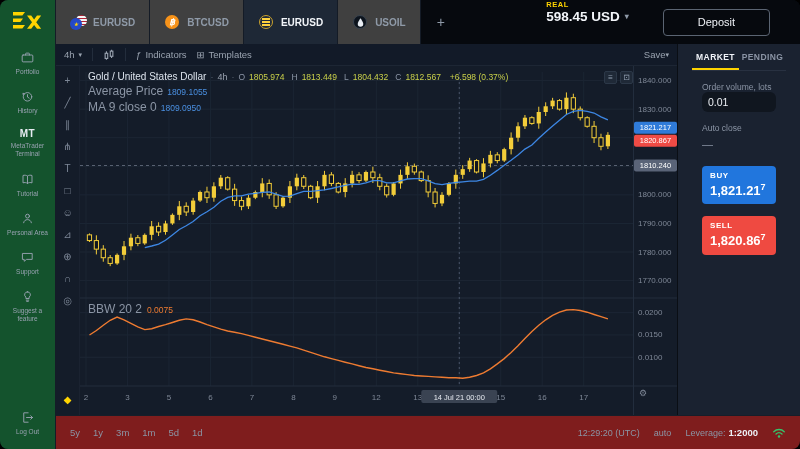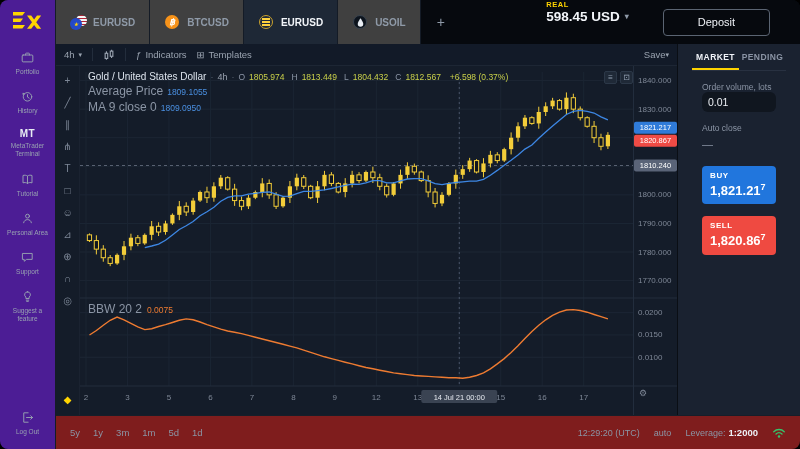--- a/index.html
+++ b/index.html
@@ -1,20 +1,20 @@
 <!DOCTYPE html>
 <html><head>
 <meta charset="utf-8">
 <style>
   * { margin:0; padding:0; box-sizing:border-box; }
   html,body { width:800px; height:449px; background:#000; font-family:"Liberation Sans", sans-serif; overflow:hidden; }
   #app { position:relative; width:800px; height:449px; background:#0c1118; border-radius:8px; overflow:hidden; }
 
   
-  #sidebar { position:absolute; left:0; top:0; width:56px; height:100%; background:#4c1d95; border-right:1px solid #151c27; display:flex; flex-direction:column; align-items:center; z-index:5; }
+  #sidebar { position:absolute; left:0; top:0; width:56px; height:100%; background:#14532d; border-right:1px solid #151c27; display:flex; flex-direction:column; align-items:center; z-index:5; }
   .logo { width:56px; height:44px; display:flex; align-items:center; justify-content:center; cursor:pointer; }
   .sb-item { width:56px; padding:6px 2px 7px; display:flex; flex-direction:column; align-items:center; gap:3px; color:#98a2b1; cursor:pointer; }
   .sb-item svg { width:15px; height:15px; stroke:#98a2b1; fill:none; stroke-width:1.5; stroke-linecap:round; stroke-linejoin:round; }
   .sb-label { font-size:6.5px; text-align:center; line-height:1.25; max-width:50px; }
   .sb-mt { font-size:10px; font-weight:bold; color:#e7ecf3; letter-spacing:.5px; }
   .sb-logout { margin-top:auto; margin-bottom:6px; }
 
   
   #topbar { position:absolute; left:56px; top:0; right:0; height:44px; background:#06090e; display:flex; align-items:stretch; z-index:4; }
   .tabs { display:flex; align-items:stretch; }

